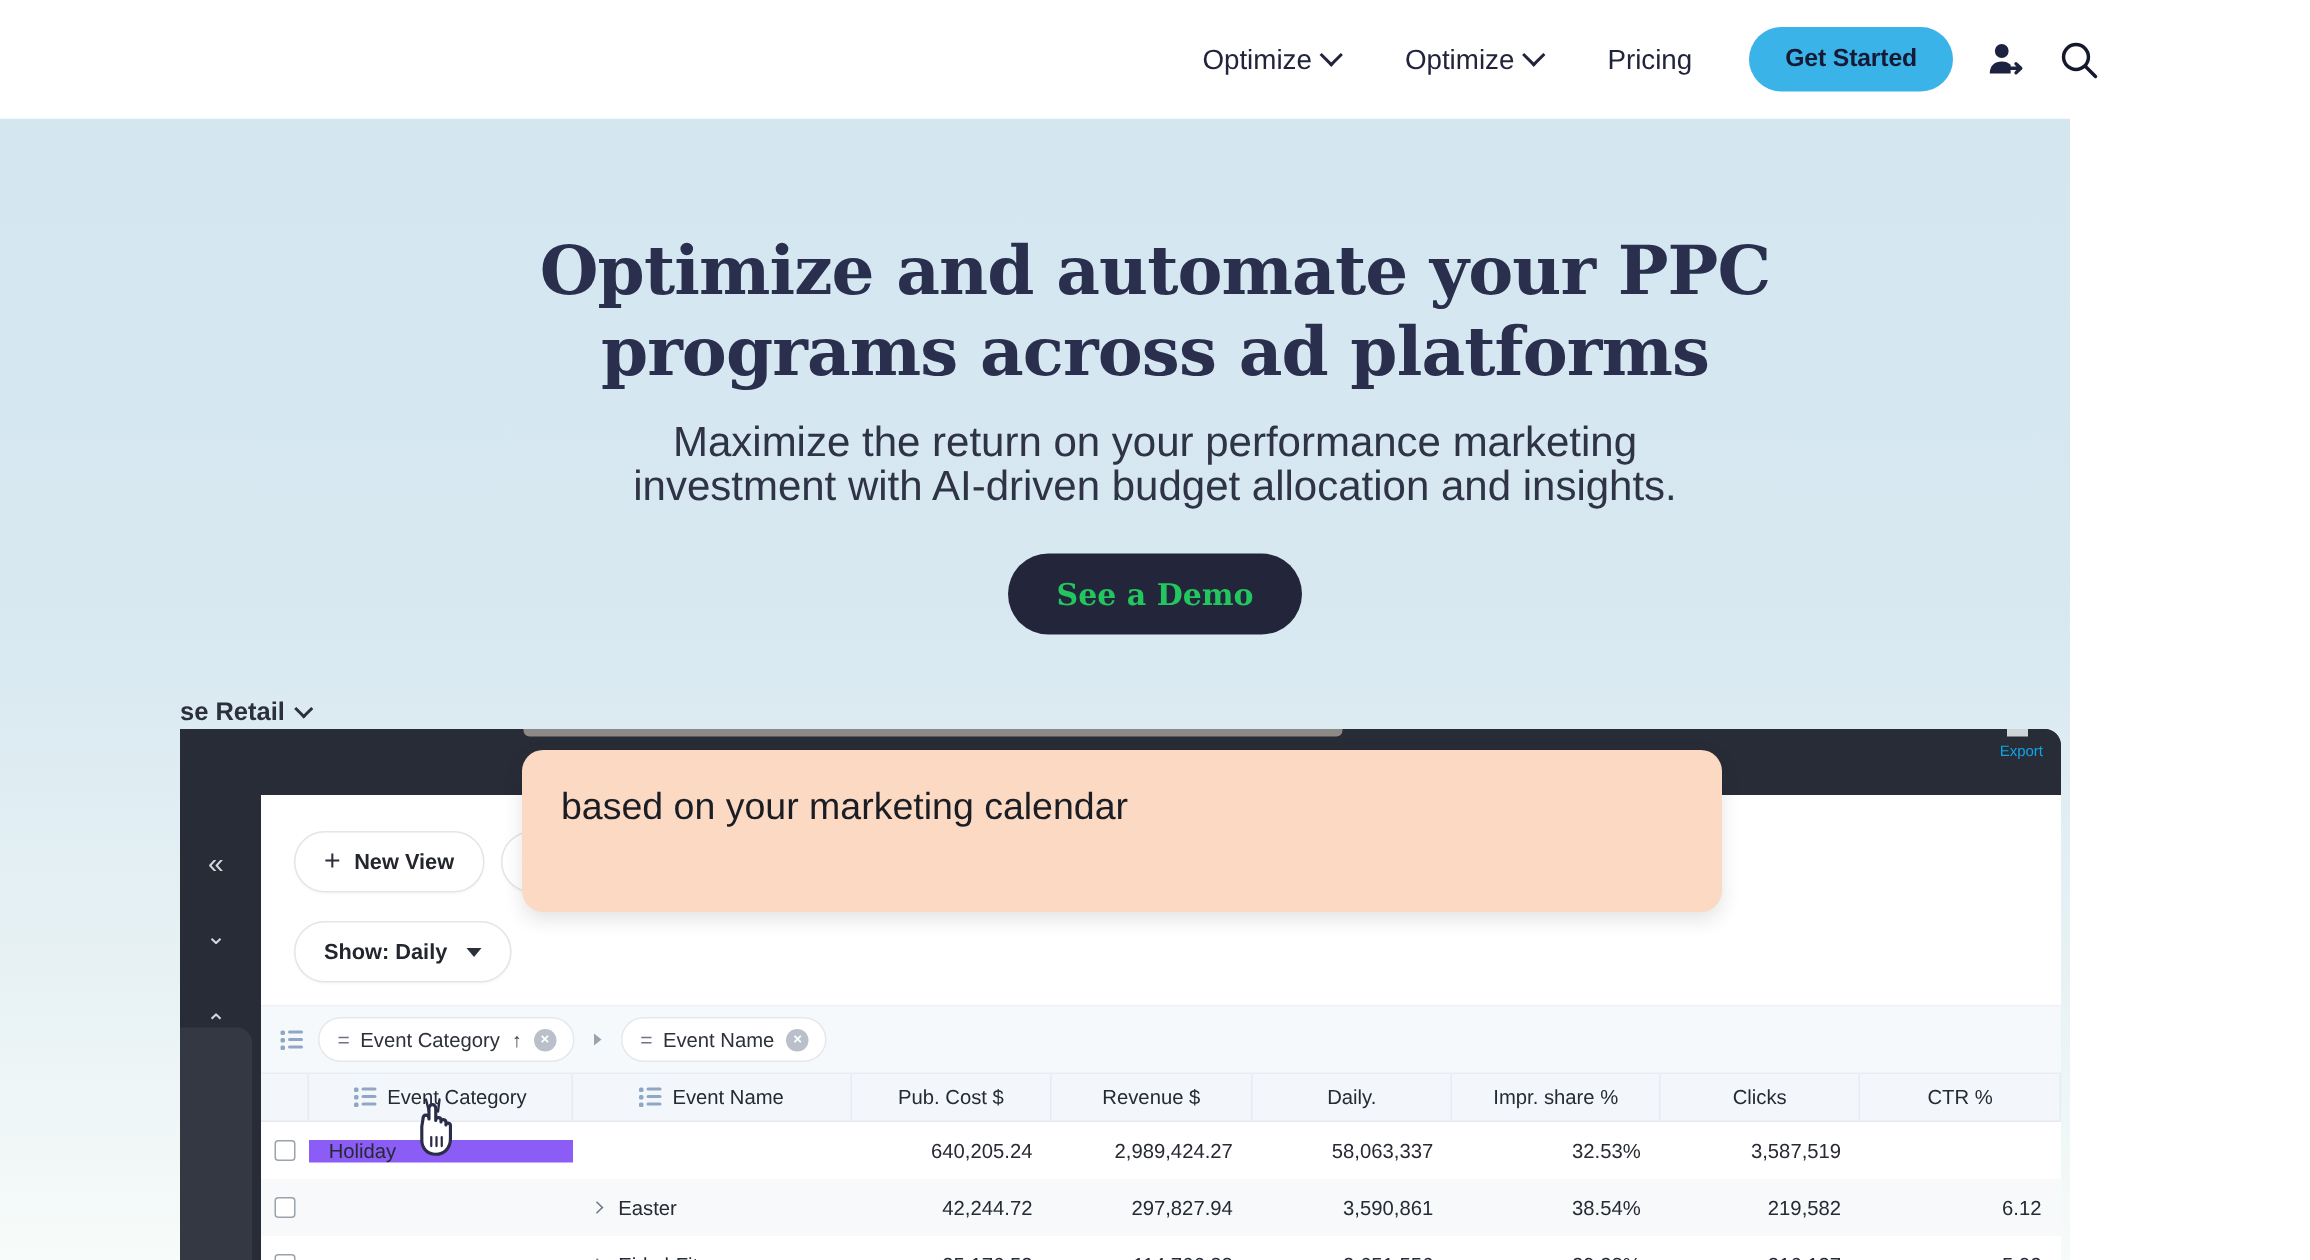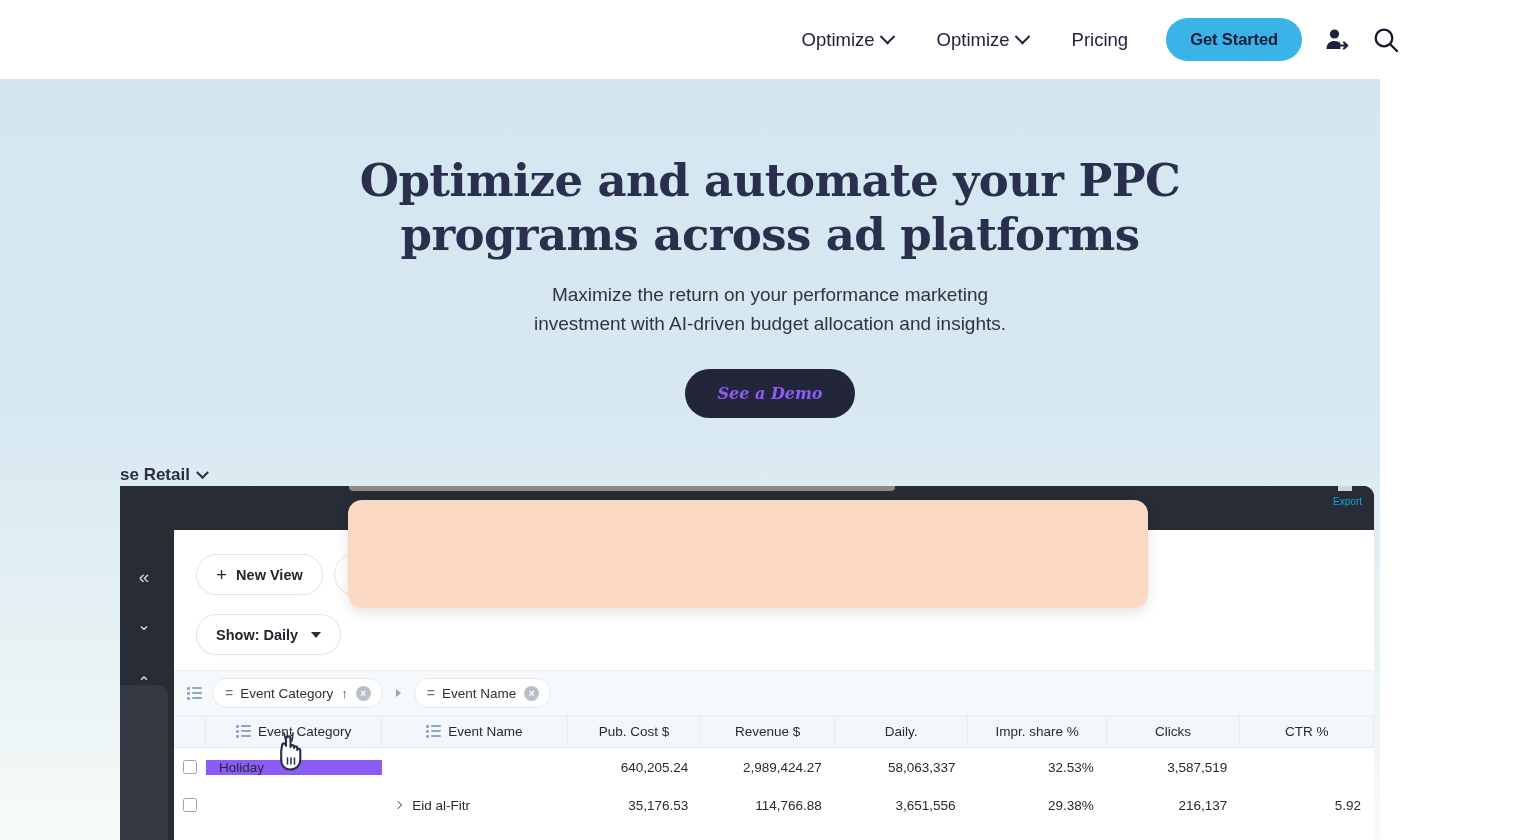--- a/index.html
+++ b/index.html
@@ -52,29 +52,29 @@
   .hero-title {
     position: absolute; left: 0; top: 75px; width: 1540px;
     text-align: center;
     font-family: "DejaVu Serif", "Liberation Serif", serif;
     font-weight: bold; font-size: 45px; line-height: 54px;
     color: #2b2f4e; letter-spacing: -0.6px;
   }
   .hero-sub {
     position: absolute; left: 0; top: 201px; width: 1540px;
     text-align: center;
-    font-size: 19px; line-height: 29px; color: #2f3346;
+    font-size: 28px; line-height: 29px; color: #2f3346;
   }
   .hero-cta-wrap { position: absolute; left: 0; top: 290px; width: 1540px; text-align: center; }
   .btn-demo {
-    background: #23263a; color: #8b5cf6;
+    background: #23263a; color: #22c55e;
     font-family: "DejaVu Serif", "Liberation Serif", serif;
-    font-weight: bold; font-size: 16px;
+    font-weight: bold; font-size: 20px;
     border: none; border-radius: 40px;
-    padding: 15px 32px; cursor: pointer; font-style: italic;
+    padding: 15px 32px; cursor: pointer;
   }
 
   
   .app-wrap {
     position: absolute; left: 120px; top: 386px;
     width: 1254px; height: 375px;
     overflow: hidden;
   }
   .app-topline {
     position: absolute; left: 0px; top: 0px;
@@ -372,20 +372,36 @@
             <div class="cell c-cat hl-cell">Holiday</div>
             <div class="cell c-name"></div>
             <div class="cell c-num">640,205.24</div>
             <div class="cell c-num">2,989,424.27</div>
             <div class="cell c-num">58,063,337</div>
             <div class="cell c-num2">32.53%</div>
             <div class="cell c-num">3,587,519</div>
             <div class="cell c-num"></div>
           </div>
 
+          <div class="tbl-row row-alt">
+            <div class="cell c-check">
+              <span class="chkbox"></span>
+            </div>
+            <div class="cell c-cat"></div>
+            <div class="cell c-name">
+              <span class="chev-r"></span>
+              <span>Easter</span>
+            </div>
+            <div class="cell c-num">42,244.72</div>
+            <div class="cell c-num">297,827.94</div>
+            <div class="cell c-num">3,590,861</div>
+            <div class="cell c-num2">38.54%</div>
+            <div class="cell c-num">219,582</div>
+            <div class="cell c-num">6.12</div>
+          </div>
 
           <div class="tbl-row row-white">
             <div class="cell c-check">
               <span class="chkbox"></span>
             </div>
             <div class="cell c-cat"></div>
             <div class="cell c-name">
               <span class="chev-r"></span>
               <span>Eid al-Fitr</span>
             </div>
@@ -399,20 +415,21 @@
 
         </div>
 
       </div>
     </div>
   </div>
 </div>
 
 <div class="callout">
   <div class="callout-text">
+    <div>based on your marketing calendar</div>
   </div>
 </div>
 
 <div class="cursor">
   <svg width="40" height="44" viewBox="0 0 40 44">
     <path d="M13 4 L15 12 M22 4 L21 12" stroke="#2a2d4a" stroke-width="1.6" fill="none" stroke-linecap="round"></path>
     <path d="M11 17 C11 13.5 15 13.5 15 17 L15 10 C15 6.5 19.5 6.5 19.5 10 L19.5 18
              C19.5 15.5 23 15.5 23 18 L23 19 C23 16.8 26.3 16.8 26.3 19.4 L26.3 21
              C26.3 19.2 29.3 19.2 29.3 21.6 L29.3 30 C29.3 36.5 25 40.5 19.5 40.5
              C14 40.5 10.2 36.8 10.2 31 L10.2 22 Z" fill="#ffffff" stroke="#2a2d4a" stroke-width="2.1" stroke-linejoin="round"></path>

